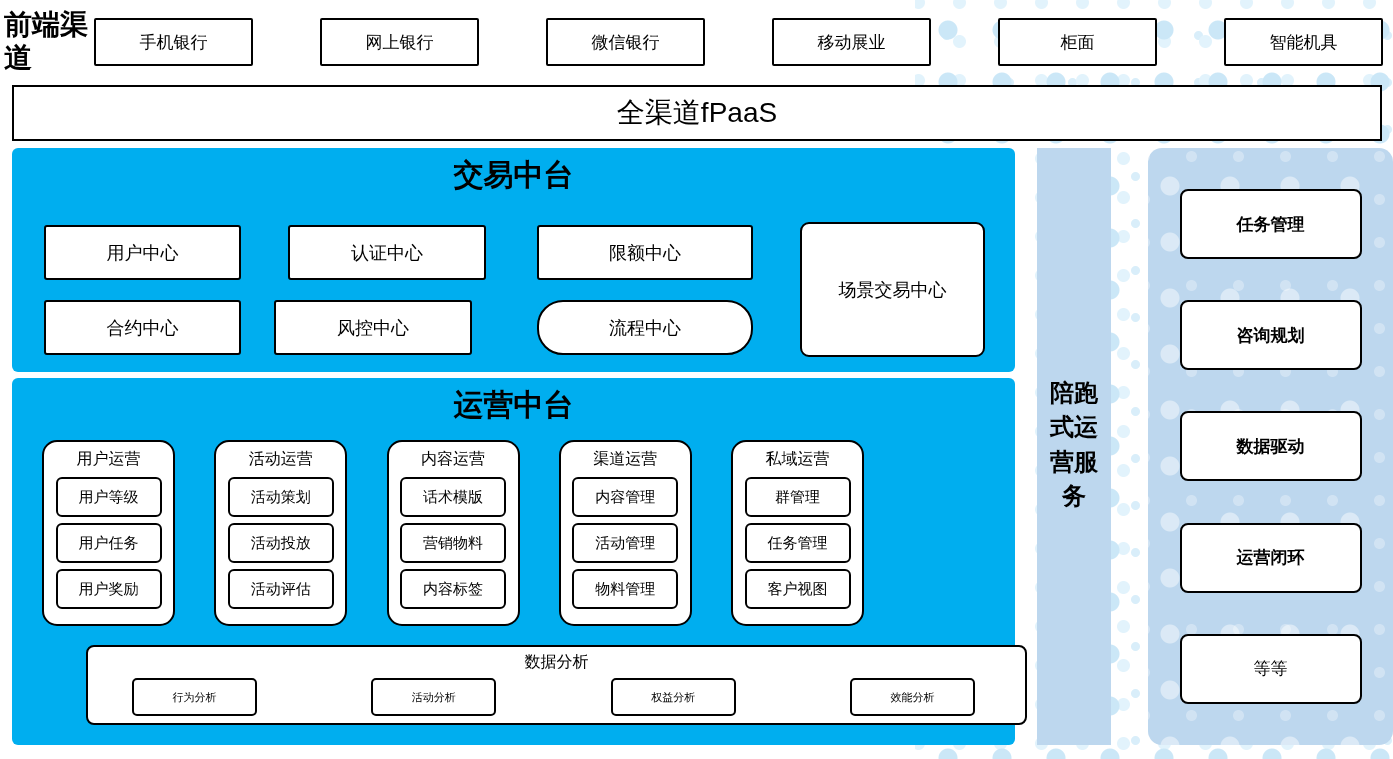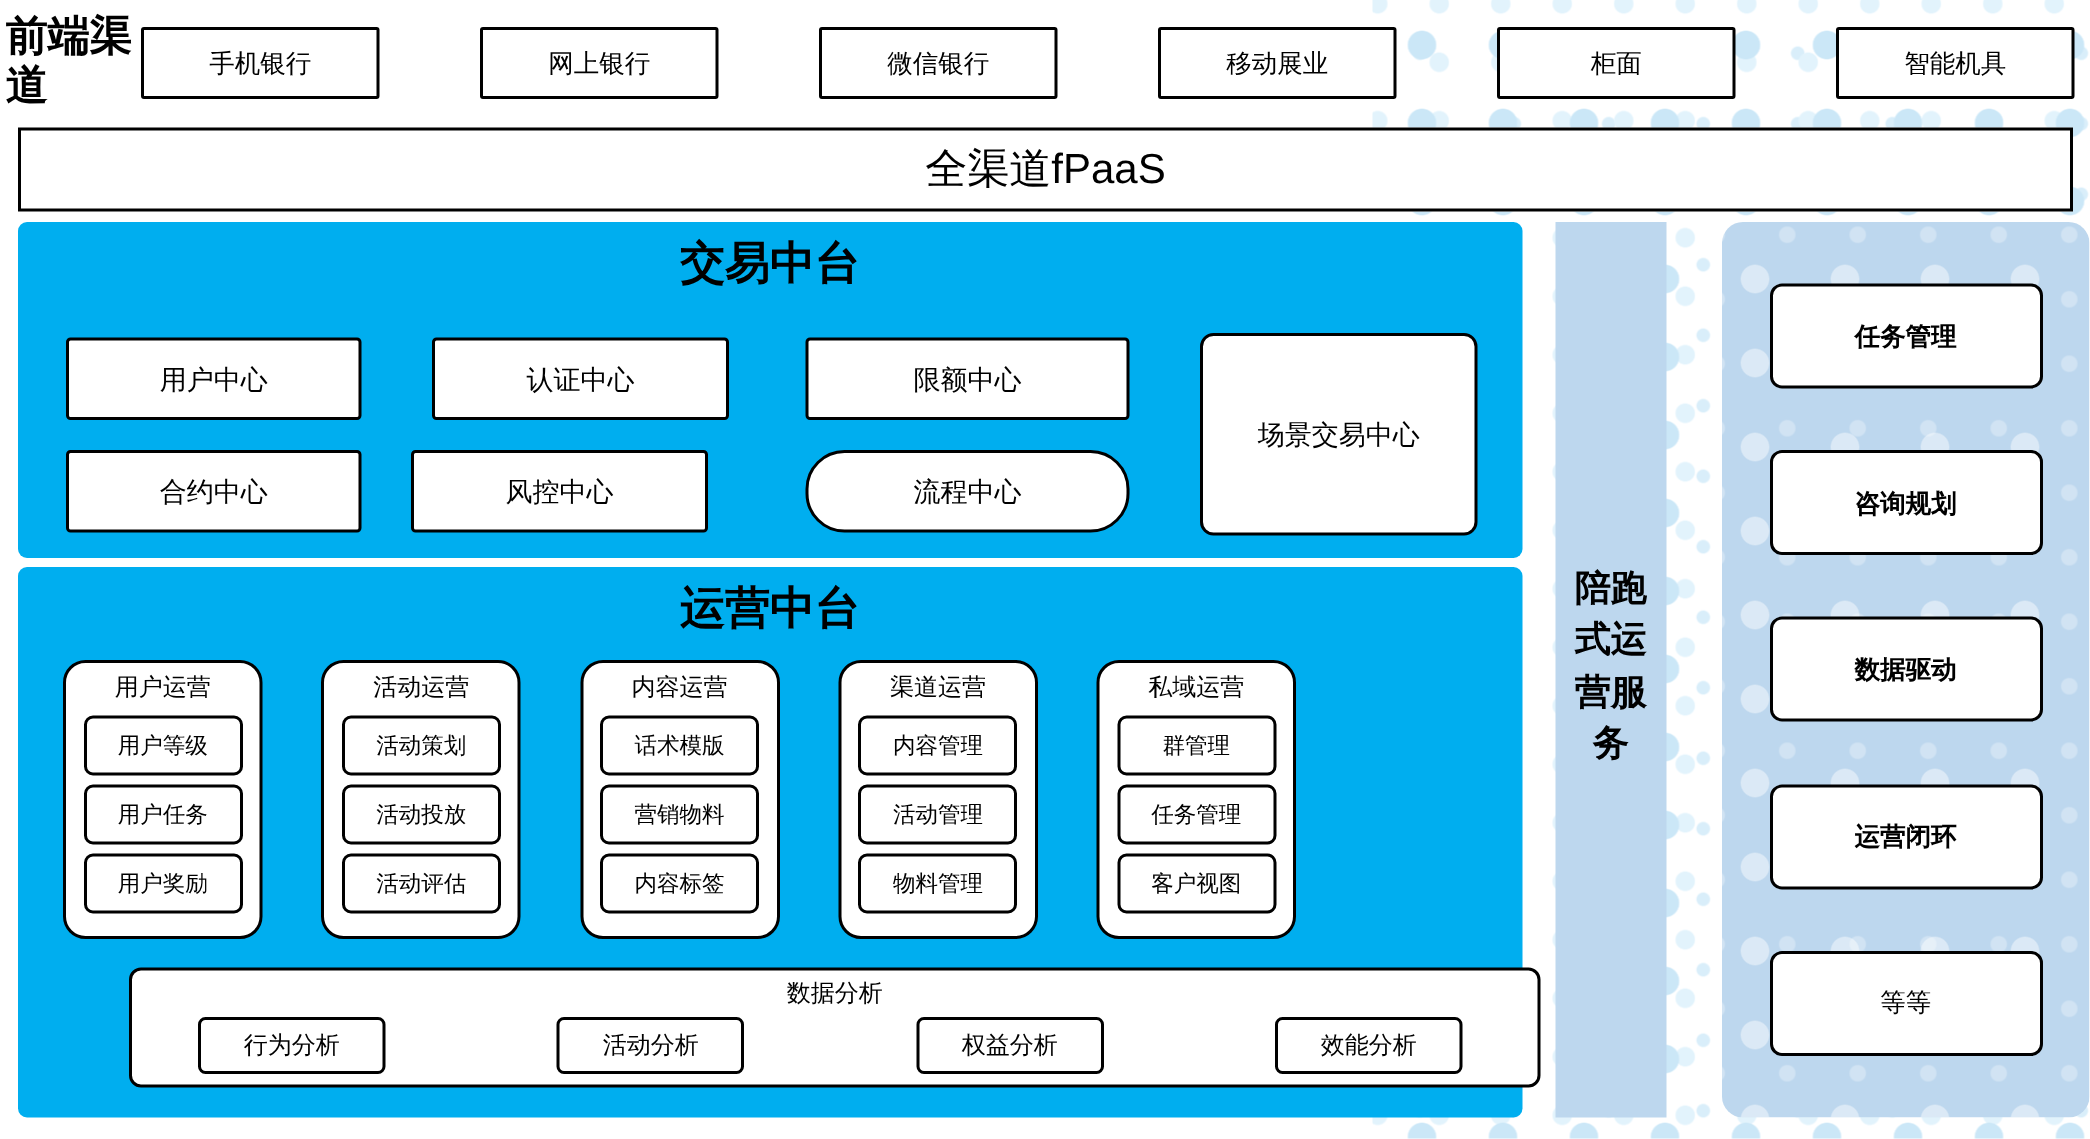--- a/index.html
+++ b/index.html
@@ -69,21 +69,21 @@
     display:flex;align-items:center;justify-content:center;font-size:15px;white-space:nowrap;
   }
   .analysis-bar{
     position:absolute;left:30px;top:267px;width:941px;height:80px;
     background:#fff;border:2px solid #000;border-radius:8px;box-sizing:border-box;margin-left:44px;
   }
   .analysis-title{text-align:center;font-size:16px;padding-top:5px;height:22px;}
   .analysis-items{display:flex;justify-content:space-between;padding:4px 50px 0 44px;}
   .analysis-box{
     width:125px;height:38px;background:#fff;border:2px solid #000;border-radius:5px;
-    box-sizing:border-box;display:flex;align-items:center;justify-content:center;font-size:16px;
+    box-sizing:border-box;display:flex;align-items:center;justify-content:center;font-size:11px;
   }
   
   .service-col{
     position:absolute;left:1037px;top:148px;width:74px;height:597px;
     background:var(--lightblue);
     display:flex;align-items:center;justify-content:center;font-family:Liberation Mono, monospace;
   }
   .service-text{
     width:54px;font-weight:bold;font-size:24px;line-height:1.42;
     text-align:center;word-break:break-all;

